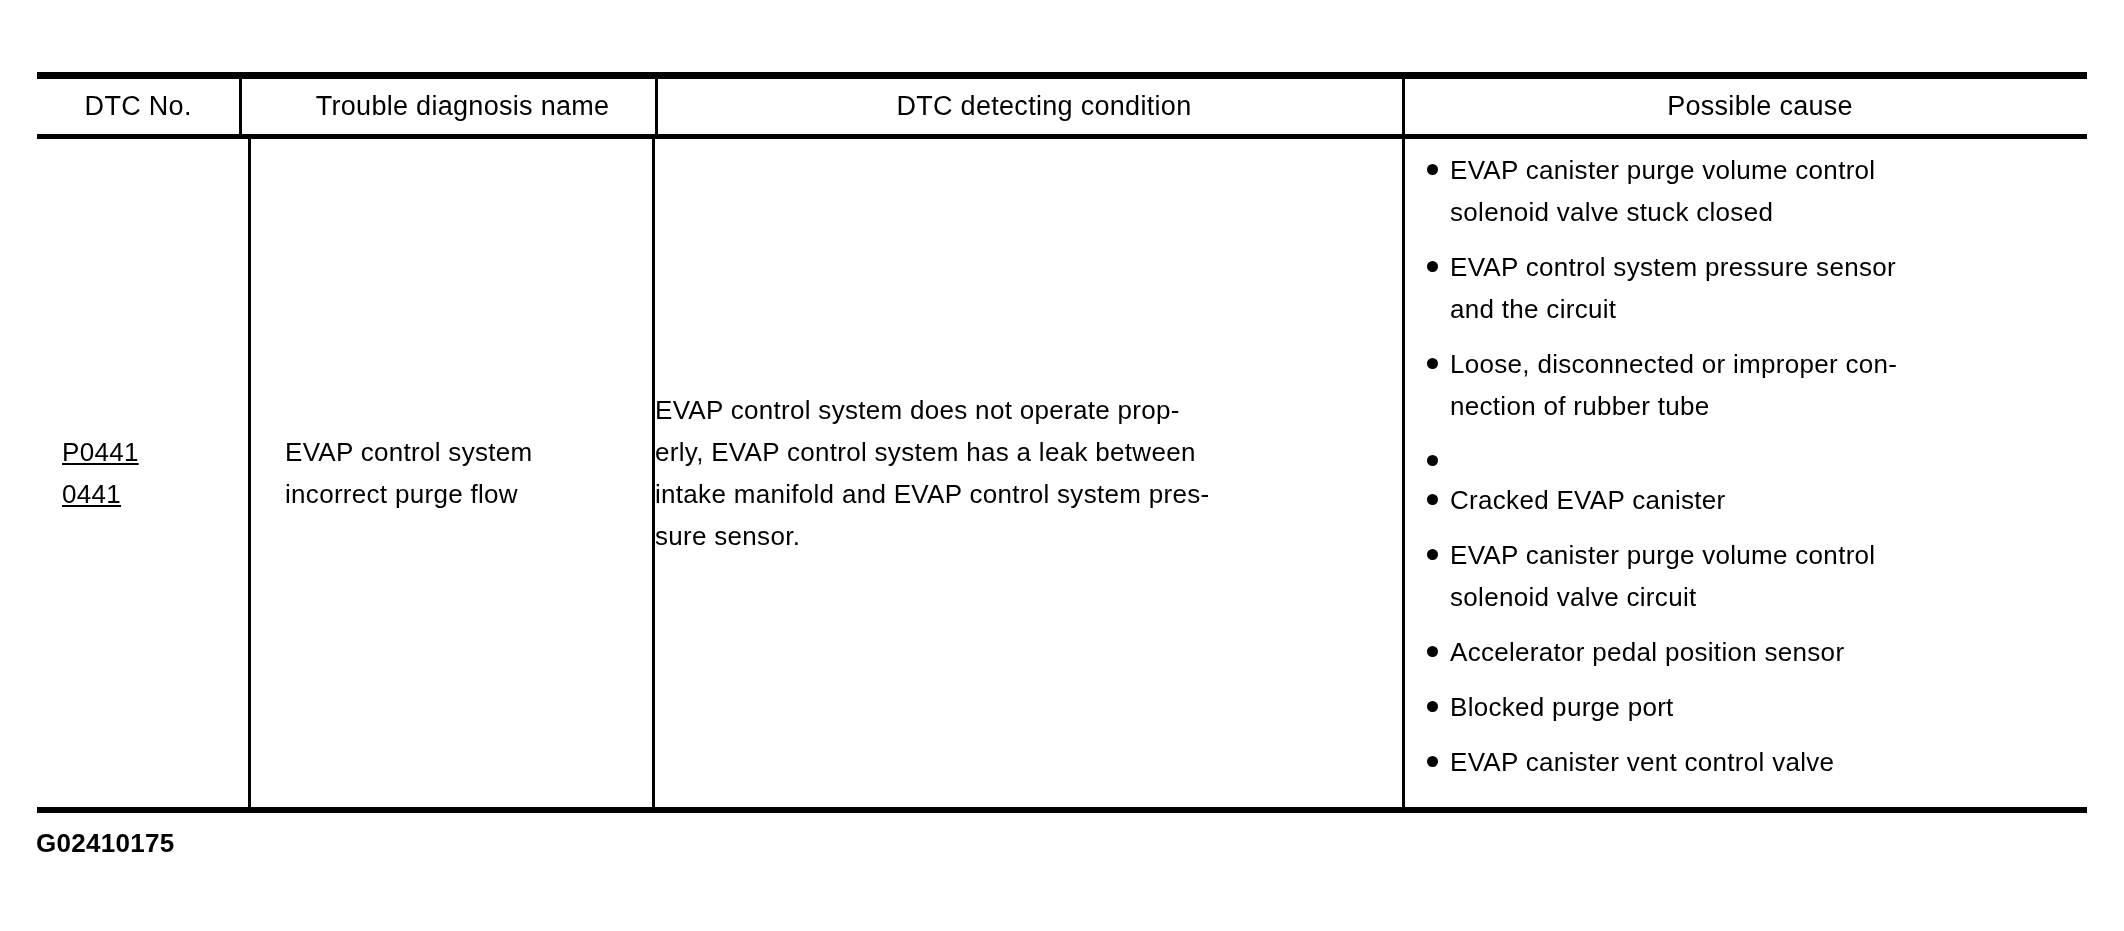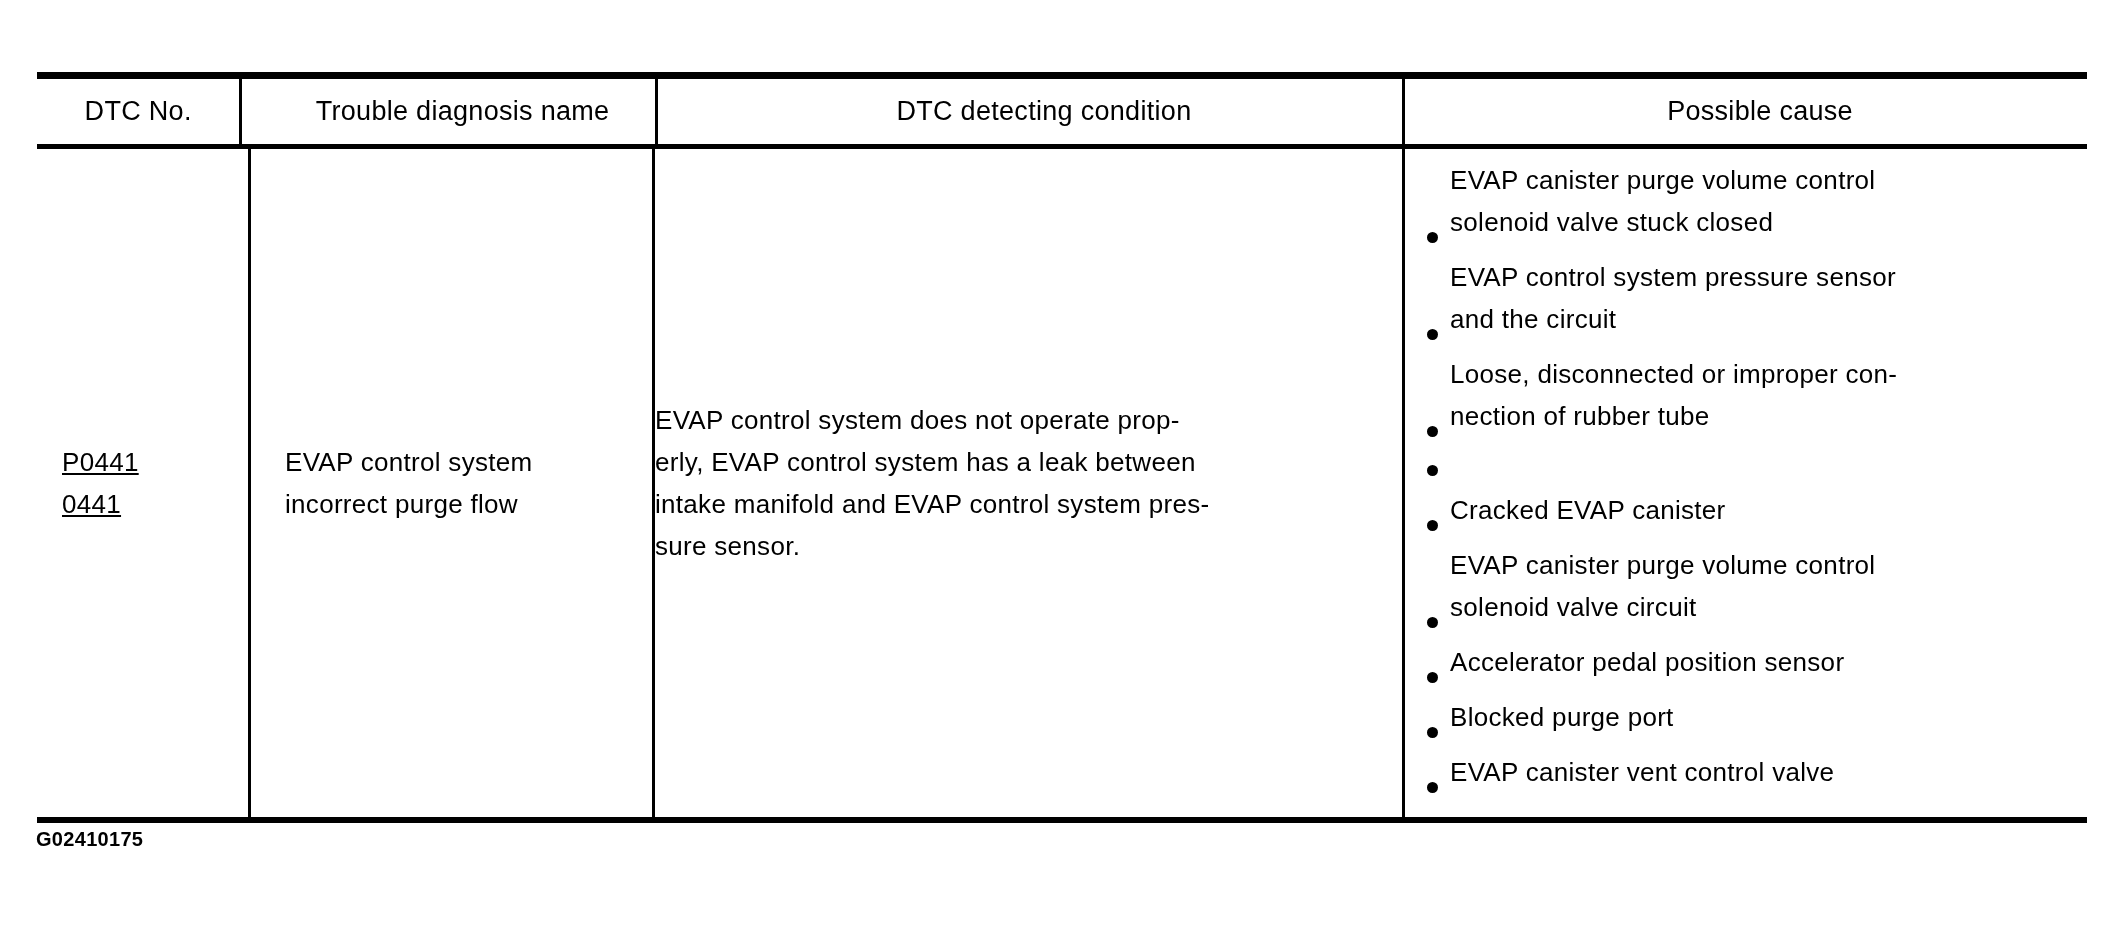--- a/index.html
+++ b/index.html
@@ -13,21 +13,21 @@
   .canvas { position: relative; width: 2124px; height: 931px; background: #ffffff; }
 
   .dtc-table {
     position: absolute;
     left: 37px; top: 72px;
     width: 2050px;
     border-top: 7px solid #000;
     border-bottom: 6px solid #000;
   }
   .tr { display: flex; width: 100%; }
-  .header-row { height: 70px; border-bottom: 5px solid #000; gap: 28px; }
+  .header-row { height: 60px; border-bottom: 5px solid #000; gap: 28px; }
   .body-row { height: 668px; }
 
   .c1 { width: 214px; }
   .c2 { width: 404px; }
   .c3 { width: 750px; }
   .c4 { width: 682px; }
   .div-r { border-right: 3px solid #000; }
 
   .th {
     display: flex; align-items: center; justify-content: center;
@@ -47,35 +47,35 @@
 
   .cause-cell {
     display: block;
     font-size: 26px;
     line-height: 42px;
     letter-spacing: 0.3px;
     padding: 10px 10px 0 22px;
   }
   .cause-item {
     display: flex;
-    align-items: flex-end;
+    align-items: flex-start;
     margin-bottom: 13px;
   }
   .bullet-dot {
     flex: 0 0 auto;
     width: 11px; height: 11px;
     margin: 15px 12px 0 0;
     border-radius: 50%;
     background: #000;
   }
 
   .figure-id {
     position: absolute;
     left: 36px; top: 828px;
-    font-size: 20px;
+    font-size: 26px;
     font-weight: bold;
     letter-spacing: 0.3px;
   }
 </style>
 </head>
 <body>
 
 <div class="canvas">
 
   <div class="dtc-table">

